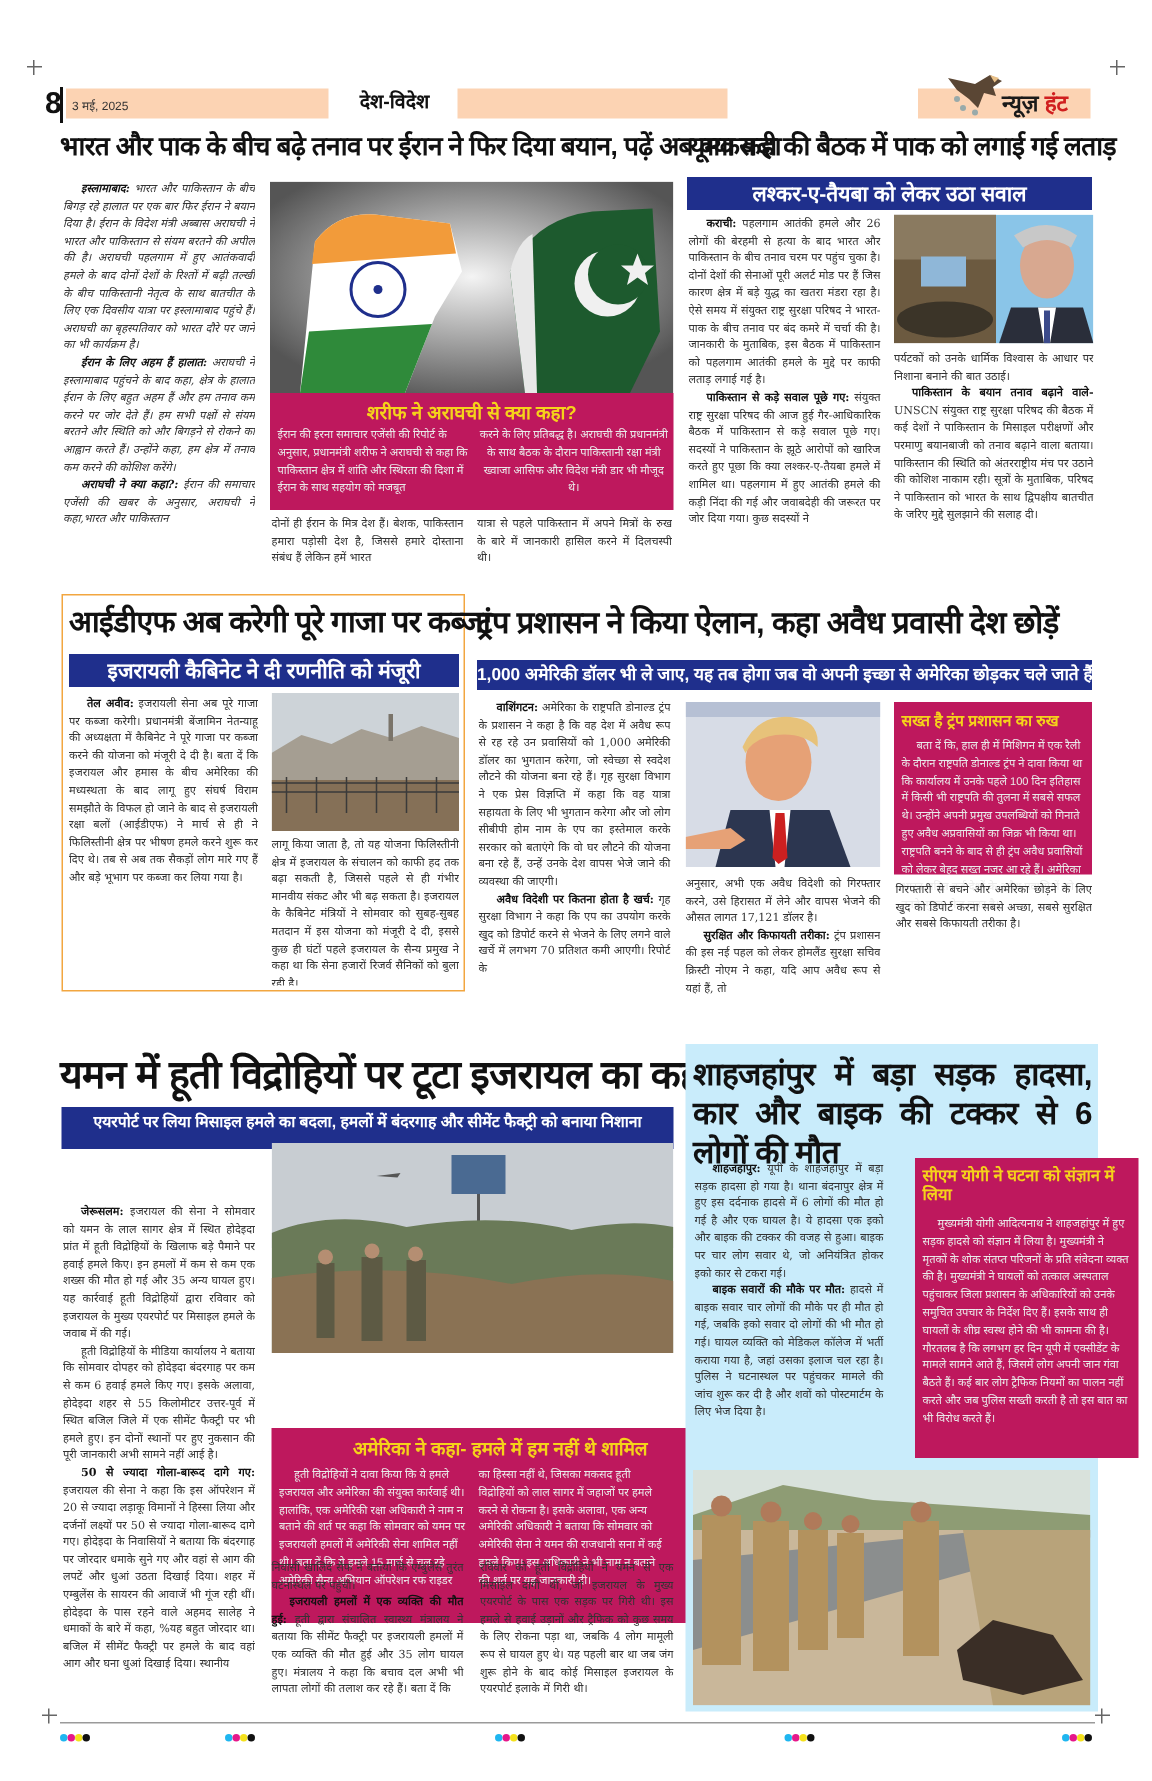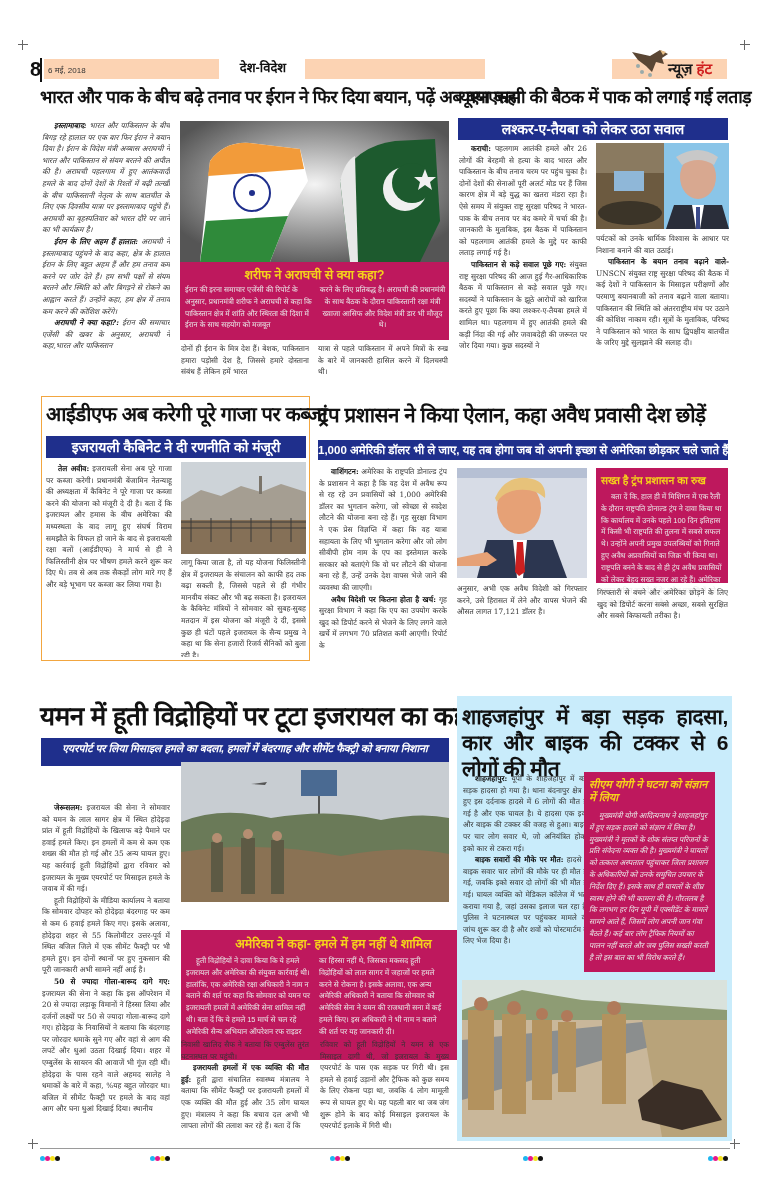--- a/index.html
+++ b/index.html
@@ -47,21 +47,21 @@
 <div class="crop abs" style="left:18px;top:40px;"></div>
 <div class="crop abs" style="left:740px;top:40px;"></div>
 <div class="crop abs" style="left:28px;top:1139px;"></div>
 <div class="crop abs" style="left:730px;top:1139px;"></div>
 
 <div class="abs hdr-band" style="left:44px;width:175px;"></div>
 <div class="abs hdr-band" style="left:305px;width:180px;"></div>
 <div class="abs hdr-band" style="left:612px;width:115px;"></div>
 <div class="abs page-no">8</div>
 <div class="abs page-bar"></div>
-<div class="abs date">6 मई, 2018</div>
+<div class="abs date">3 मई, 2025</div>
 <div class="abs section">देश-विदेश</div>
 <div class="abs logo">
   <svg width="40" height="32" viewBox="0 0 40 32">
     <path d="M2 6 L20 10 L30 4 L38 8 L32 12 L34 18 L26 16 L22 26 L16 20 L8 14 Z" fill="#5a4634"></path>
     <path d="M30 4 L36 6 L33 9 Z" fill="#e8c088"></path>
     <circle cx="8" cy="20" r="2" fill="#9aa"></circle>
       <circle cx="12" cy="26" r="2" fill="#9aa"></circle>
       <circle cx="20" cy="29" r="2" fill="#9aa"></circle>
   </svg>
 </div>
@@ -98,21 +98,21 @@
   </svg>
 </div>
 <div class="abs dark" style="left:180px;top:262px;width:269px;height:78px;">
   <div class="ttl" style="text-align:center;font-size:12.5px;padding-top:4px;">शरीफ ने अराघची से क्या कहा?</div>
   <div class="txt abs" style="left:5px;top:22px;width:127px;">ईरान की इरना समाचार एजेंसी की रिपोर्ट के अनुसार, प्रधानमंत्री शरीफ ने अराघची से कहा कि पाकिस्तान क्षेत्र में शांति और स्थिरता की दिशा में ईरान के साथ सहयोग को मजबूत</div>
   <div class="txt abs" style="left:139px;top:22px;width:127px;text-align:center;">करने के लिए प्रतिबद्ध है। अराघची की प्रधानमंत्री के साथ बैठक के दौरान पाकिस्तानी रक्षा मंत्री ख्वाजा आसिफ और विदेश मंत्री डार भी मौजूद थे।</div>
 </div>
 <div class="abs col" style="left:181px;top:343px;width:128px;height:38px;"><span>दोनों ही ईरान के मित्र देश हैं। बेशक, पाकिस्तान हमारा पड़ोसी देश है, जिससे हमारे दोस्ताना संबंध हैं लेकिन हमें भारत</span></div>
 <div class="abs col" style="left:318px;top:343px;width:130px;height:38px;"><span>यात्रा से पहले पाकिस्तान में अपने मित्रों के रुख के बारे में जानकारी हासिल करने में दिलचस्पी थी।</span></div>
 
-<div class="abs headline" style="left:460px;top:84px;width:270px;font-size:17.5px;">यूएनएससी की बैठक में पाक को लगाई गई लताड़</div>
+<div class="abs headline" style="left:460px;top:84px;width:270px;font-size:17.5px;">यूमकसदी की बैठक में पाक को लगाई गई लताड़</div>
 <div class="abs bluebar" style="left:458px;top:118px;width:270px;height:22px;font-size:14px;line-height:22px;">लश्कर-ए-तैयबा को लेकर उठा सवाल</div>
 <div class="abs col" style="left:459px;top:143px;width:128px;height:240px;">
   <p><b>कराची:</b><span> पहलगाम आतंकी हमले और 26 लोगों की बेरहमी से हत्या के बाद भारत और पाकिस्तान के बीच तनाव चरम पर पहुंच चुका है। दोनों देशों की सेनाओं पूरी अलर्ट मोड पर हैं जिस कारण क्षेत्र में बड़े युद्ध का खतरा मंडरा रहा है। ऐसे समय में संयुक्त राष्ट्र सुरक्षा परिषद ने भारत-पाक के बीच तनाव पर बंद कमरे में चर्चा की है। जानकारी के मुताबिक, इस बैठक में पाकिस्तान को पहलगाम आतंकी हमले के मुद्दे पर काफी लताड़ लगाई गई है।</span></p>
   <p><b>पाकिस्तान से कड़े सवाल पूछे गए:</b><span> संयुक्त राष्ट्र सुरक्षा परिषद की आज हुई गैर-आधिकारिक बैठक में पाकिस्तान से कड़े सवाल पूछे गए। सदस्यों ने पाकिस्तान के झूठे आरोपों को खारिज करते हुए पूछा कि क्या लश्कर-ए-तैयबा हमले में शामिल था। पहलगाम में हुए आतंकी हमले की कड़ी निंदा की गई और जवाबदेही की जरूरत पर जोर दिया गया। कुछ सदस्यों ने</span></p>
 </div>
 <div class="abs img" style="left:596px;top:143px;width:133px;height:86px;">
   <svg width="133" height="86" viewBox="0 0 133 86">
     <rect width="68" height="86" fill="#6c5a40"></rect>
     <rect x="0" y="0" width="68" height="30" fill="#8a7a60"></rect>
     <rect x="18" y="28" width="30" height="20" fill="#8fb7d8"></rect>
@@ -169,29 +169,30 @@
     <ellipse cx="62" cy="40" rx="22" ry="26" fill="#e6a176"></ellipse>
     <path d="M38 30 Q48 8 70 10 Q90 12 88 30 Q78 20 60 22 Q46 24 40 34 Z" fill="#e7c27a"></path>
     <path d="M20 110 L30 72 L96 72 L110 110 Z" fill="#2c3650"></path>
     <path d="M56 72 L70 72 L66 110 L60 110 Z" fill="#fff"></path>
     <path d="M60 74 L66 74 L68 104 L62 108 L58 104 Z" fill="#cc2020"></path>
     <path d="M0 90 L30 84 L40 92 L30 98 L0 98 Z" fill="#e6a176"></path>
   </svg>
 </div>
 <div class="abs col" style="left:457px;top:583px;width:130px;height:82px;">
   <p style="text-indent:0"><span>अनुसार, अभी एक अवैध विदेशी को गिरफ्तार करने, उसे हिरासत में लेने और वापस भेजने की औसत लागत 17,121 डॉलर है।</span></p>
+  <p><b>सुरक्षित और किफायती तरीका:</b><span> ट्रंप प्रशासन की इस नई पहल को लेकर होमलैंड सुरक्षा सचिव क्रिस्टी नोएम ने कहा, यदि आप अवैध रूप से यहां हैं, तो</span></p>
 </div>
 <div class="abs dark" style="left:596px;top:468px;width:132px;height:115px;">
   <div class="ttl" style="font-size:10.5px;padding:5px 5px 0 5px;">सख्त है ट्रंप प्रशासन का रुख</div>
   <div class="txt" style="padding:4px 5px 0 5px;text-indent:10px;">बता दें कि, हाल ही में मिशिगन में एक रैली के दौरान राष्ट्रपति डोनाल्ड ट्रंप ने दावा किया था कि कार्यालय में उनके पहले 100 दिन इतिहास में किसी भी राष्ट्रपति की तुलना में सबसे सफल थे। उन्होंने अपनी प्रमुख उपलब्धियों को गिनाते हुए अवैध अप्रवासियों का जिक्र भी किया था। राष्ट्रपति बनने के बाद से ही ट्रंप अवैध प्रवासियों को लेकर बेहद सख्त नजर आ रहे हैं। अमेरिका भारत सहित कई देशों के अवैध प्रवासियों को उनके मुल्क भेज चुका है।</div>
 </div>
 <div class="abs col" style="left:597px;top:587px;width:131px;height:60px;"><span>गिरफ्तारी से बचने और अमेरिका छोड़ने के लिए खुद को डिपोर्ट करना सबसे अच्छा, सबसे सुरक्षित और सबसे किफायती तरीका है।</span></div>
 
 <div class="abs headline" style="left:40px;top:697px;width:412px;font-size:26px;">यमन में हूती विद्रोहियों पर टूटा इजरायल का कहर</div>
-<div class="abs bluebar" style="left:41px;top:738px;width:408px;height:28px;font-size:10.5px;line-height:20px;font-style:italic;">एयरपोर्ट पर लिया मिसाइल हमले का बदला,  हमलों में बंदरगाह और सीमेंट फैक्ट्री को बनाया निशाना</div>
+<div class="abs bluebar" style="left:41px;top:738px;width:408px;height:28px;font-size:10.5px;line-height:20px;">एयरपोर्ट पर लिया मिसाइल हमले का बदला,  हमलों में बंदरगाह और सीमेंट फैक्ट्री को बनाया निशाना</div>
 <div class="abs col" style="left:42px;top:762px;width:128px;height:388px;margin-top:40px;">
   <p><b>जेरूसलम:</b><span> इजरायल की सेना ने सोमवार को यमन के लाल सागर क्षेत्र में स्थित होदेइदा प्रांत में हूती विद्रोहियों के खिलाफ बड़े पैमाने पर हवाई हमले किए। इन हमलों में कम से कम एक शख्स की मौत हो गई और 35 अन्य घायल हुए। यह कार्रवाई हूती विद्रोहियों द्वारा रविवार को इजरायल के मुख्य एयरपोर्ट पर मिसाइल हमले के जवाब में की गई।</span></p>
   <p><span>हूती विद्रोहियों के मीडिया कार्यालय ने बताया कि सोमवार दोपहर को होदेइदा बंदरगाह पर कम से कम 6 हवाई हमले किए गए। इसके अलावा, होदेइदा शहर से 55 किलोमीटर उत्तर-पूर्व में स्थित बजिल जिले में एक सीमेंट फैक्ट्री पर भी हमले हुए। इन दोनों स्थानों पर हुए नुकसान की पूरी जानकारी अभी सामने नहीं आई है।</span></p>
   <p><b>50 से ज्यादा गोला-बारूद दागे गए:</b><span> इजरायल की सेना ने कहा कि इस ऑपरेशन में 20 से ज्यादा लड़ाकू विमानों ने हिस्सा लिया और दर्जनों लक्ष्यों पर 50 से ज्यादा गोला-बारूद दागे गए। होदेइदा के निवासियों ने बताया कि बंदरगाह पर जोरदार धमाके सुने गए और वहां से आग की लपटें और धुआं उठता दिखाई दिया। शहर में एम्बुलेंस के सायरन की आवाजें भी गूंज रही थीं। होदेइदा के पास रहने वाले अहमद सालेह ने धमाकों के बारे में कहा, %यह बहुत जोरदार था। बजिल में सीमेंट फैक्ट्री पर हमले के बाद वहां आग और घना धुआं दिखाई दिया। स्थानीय</span></p>
 </div>
 <div class="abs img" style="left:181px;top:762px;width:268px;height:140px;">
   <svg width="268" height="140" viewBox="0 0 268 140">
     <rect width="268" height="70" fill="#c8cdd2"></rect>
     <rect x="120" y="8" width="36" height="26" fill="#4a6a92"></rect>
     <rect x="137" y="34" width="2" height="20" fill="#555"></rect>
@@ -201,38 +202,38 @@
     <g fill="#5d5a44">
       <rect x="30" y="80" width="12" height="50"></rect>
         <circle cx="36" cy="76" r="5" fill="#b58e72"></circle>
       <rect x="60" y="76" width="14" height="56"></rect>
         <circle cx="67" cy="72" r="5" fill="#b58e72"></circle>
       <rect x="90" y="78" width="13" height="54"></rect>
         <circle cx="96" cy="74" r="5" fill="#b58e72"></circle>
     </g>
   </svg>
 </div>
-<div class="abs dark" style="left:181px;top:930px;width:305px;height:130px;">
+<div class="abs dark" style="left:181px;top:952px;width:305px;height:130px;">
   <div class="ttl" style="text-align:center;font-size:12.5px;padding-top:5px;">अमेरिका ने कहा- हमले में हम नहीं थे शामिल</div>
   <div class="txt abs" style="left:5px;top:25px;width:127px;text-indent:10px;">हूती विद्रोहियों ने दावा किया कि ये हमले इजरायल और अमेरिका की संयुक्त कार्रवाई थी। हालांकि, एक अमेरिकी रक्षा अधिकारी ने नाम न बताने की शर्त पर कहा कि सोमवार को यमन पर इजरायली हमलों में अमेरिकी सेना शामिल नहीं थी। बता दें कि ये हमले 15 मार्च से चल रहे अमेरिकी सैन्य अभियान ऑपरेशन रफ राइडर</div>
   <div class="txt abs" style="left:138px;top:25px;width:126px;">का हिस्सा नहीं थे, जिसका मकसद हूती विद्रोहियों को लाल सागर में जहाजों पर हमले करने से रोकना है। इसके अलावा, एक अन्य अमेरिकी अधिकारी ने बताया कि सोमवार को अमेरिकी सेना ने यमन की राजधानी सना में कई हमले किए। इस अधिकारी ने भी नाम न बताने की शर्त पर यह जानकारी दी।</div>
 </div>
 <div class="abs col" style="left:181px;top:1039px;width:128px;height:111px;">
   <p style="text-indent:0"><span>निवासी खालिद सैफ ने बताया कि एम्बुलेंस तुरंत घटनास्थल पर पहुंची।</span></p>
   <p><b>इजरायली हमलों में एक व्यक्ति की मौत हुई:</b><span> हूती द्वारा संचालित स्वास्थ्य मंत्रालय ने बताया कि सीमेंट फैक्ट्री पर इजरायली हमलों में एक व्यक्ति की मौत हुई और 35 लोग घायल हुए। मंत्रालय ने कहा कि बचाव दल अभी भी लापता लोगों की तलाश कर रहे हैं। बता दें कि</span></p>
 </div>
 <div class="abs col" style="left:320px;top:1039px;width:129px;height:111px;"><span>रविवार को हूती विद्रोहियों ने यमन से एक मिसाइल दागी थी, जो इजरायल के मुख्य एयरपोर्ट के पास एक सड़क पर गिरी थी। इस हमले से हवाई उड़ानों और ट्रैफिक को कुछ समय के लिए रोकना पड़ा था, जबकि 4 लोग मामूली रूप से घायल हुए थे। यह पहली बार था जब जंग शुरू होने के बाद कोई मिसाइल इजरायल के एयरपोर्ट इलाके में गिरी थी।</span></div>
 
 <div class="abs" style="left:457px;top:696px;width:275px;height:445px;background:#c9ecfb;"></div>
 <div class="abs headline" style="left:462px;top:704px;width:266px;font-size:21px;line-height:26px;white-space:normal;text-align:justify;">शाहजहांपुर में बड़ा सड़क हादसा, कार और बाइक की टक्कर से 6 लोगों की मौत</div>
 <div class="abs col" style="left:463px;top:773px;width:126px;height:200px;">
   <p><b>शाहजहांपुर:</b><span> यूपी के शाहजहांपुर में बड़ा सड़क हादसा हो गया है। थाना बंदनापुर क्षेत्र में हुए इस दर्दनाक हादसे में 6 लोगों की मौत हो गई है और एक घायल है। ये हादसा एक इको और बाइक की टक्कर की वजह से हुआ। बाइक पर चार लोग सवार थे, जो अनियंत्रित होकर इको कार से टकरा गई।</span></p>
   <p><b>बाइक सवारों की मौके पर मौत:</b><span> हादसे में बाइक सवार चार लोगों की मौके पर ही मौत हो गई, जबकि इको सवार दो लोगों की भी मौत हो गई। घायल व्यक्ति को मेडिकल कॉलेज में भर्ती कराया गया है, जहां उसका इलाज चल रहा है। पुलिस ने घटनास्थल पर पहुंचकर मामले की जांच शुरू कर दी है और शवों को पोस्टमार्टम के लिए भेज दिया है।</span></p>
 </div>
-<div class="abs dark" style="left:584px;top:772px;width:131px;height:200px;font-style:italic;">
+<div class="abs dark" style="left:610px;top:772px;width:149px;height:200px;">
   <div class="ttl" style="font-size:11px;line-height:13px;padding:6px 5px 0 5px;">सीएम योगी ने घटना को संज्ञान में लिया</div>
   <div class="txt" style="padding:6px 5px 0 5px;text-indent:10px;">मुख्यमंत्री योगी आदित्यनाथ ने शाहजहांपुर में हुए सड़क हादसे को संज्ञान में लिया है। मुख्यमंत्री ने मृतकों के शोक संतप्त परिजनों के प्रति संवेदना व्यक्त की है। मुख्यमंत्री ने घायलों को तत्काल अस्पताल पहुंचाकर जिला प्रशासन के अधिकारियों को उनके समुचित उपचार के निर्देश दिए हैं। इसके साथ ही घायलों के शीघ्र स्वस्थ होने की भी कामना की है। गौरतलब है कि लगभग हर दिन यूपी में एक्सीडेंट के मामले सामने आते हैं, जिसमें लोग अपनी जान गंवा बैठते हैं। कई बार लोग ट्रैफिक नियमों का पालन नहीं करते और जब पुलिस सख्ती करती है तो इस बात का भी विरोध करते हैं।</div>
 </div>
 <div class="abs img" style="left:462px;top:980px;width:265px;height:157px;">
   <svg width="265" height="157" viewBox="0 0 265 157">
     <rect width="265" height="40" fill="#d9e2dc"></rect>
     <path d="M0 30 L60 10 L120 20 L180 24 L265 30 L265 40 L0 40 Z" fill="#8e9c74"></path>
     <path d="M0 40 L265 40 L265 157 L0 157 Z" fill="#c9b79a"></path>
     <path d="M0 60 L200 40 L265 40 L265 45 L0 120 Z" fill="#8b8e8e"></path>
     <path d="M180 40 L265 40 L265 157 L200 157 Z" fill="#b8a37a"></path>

